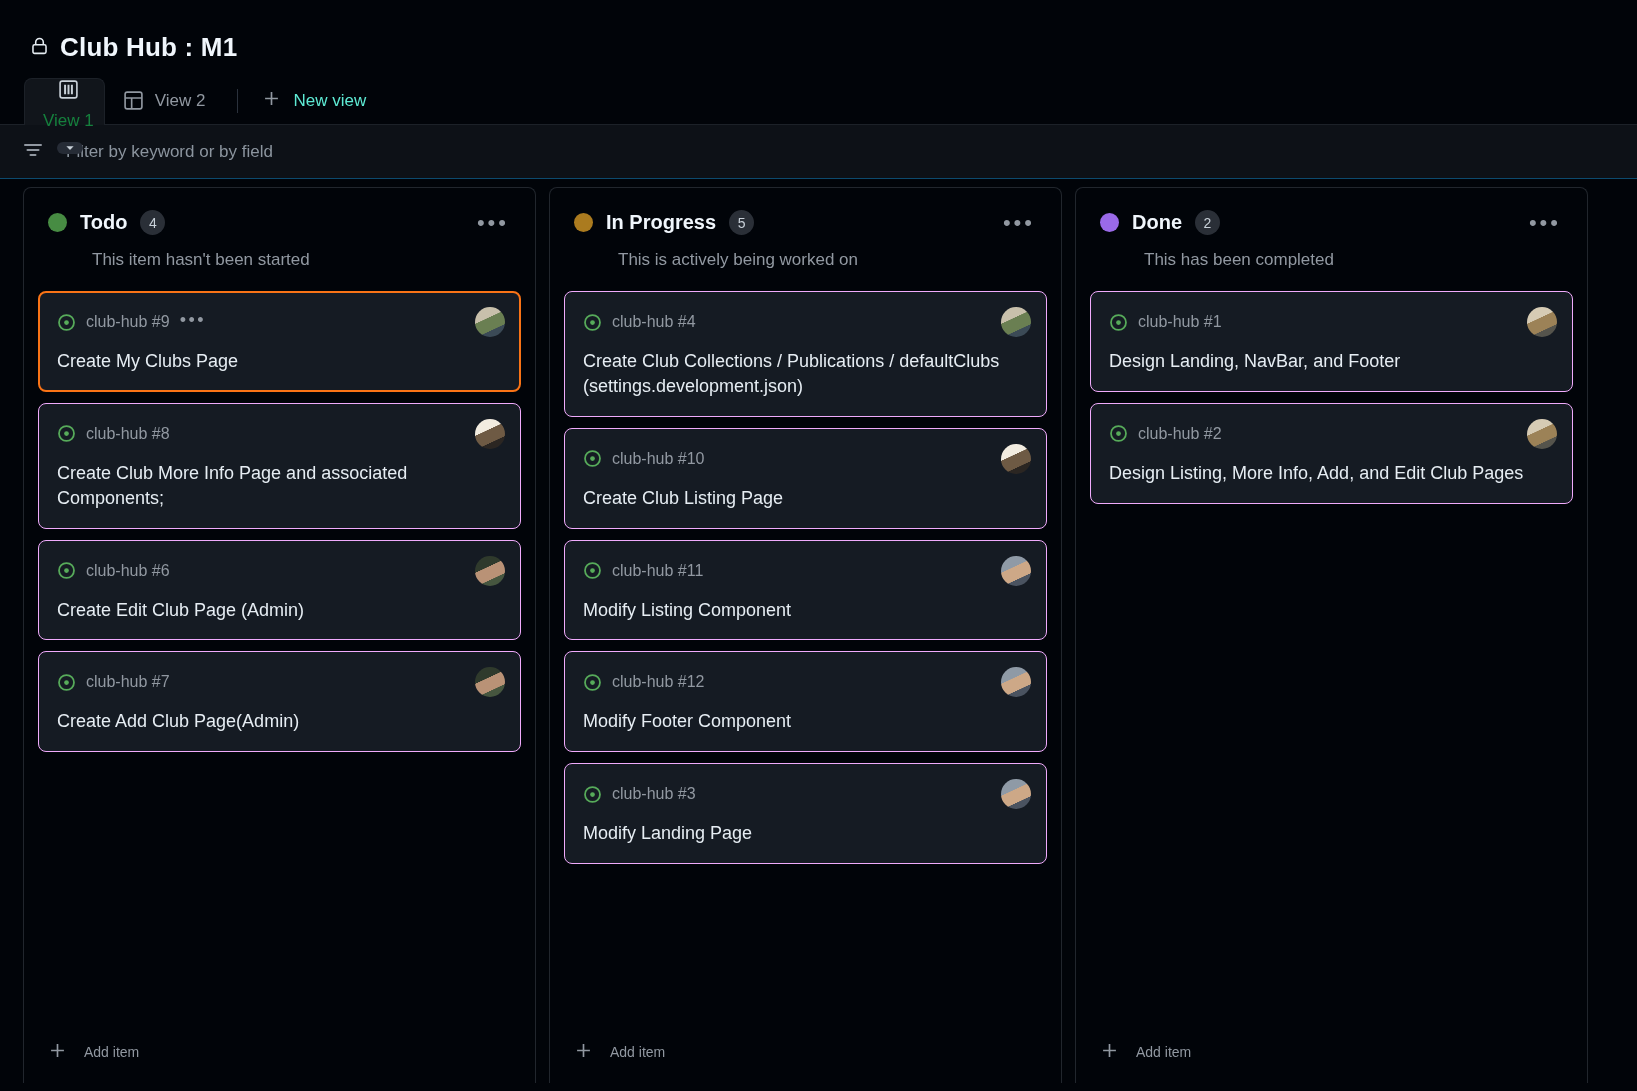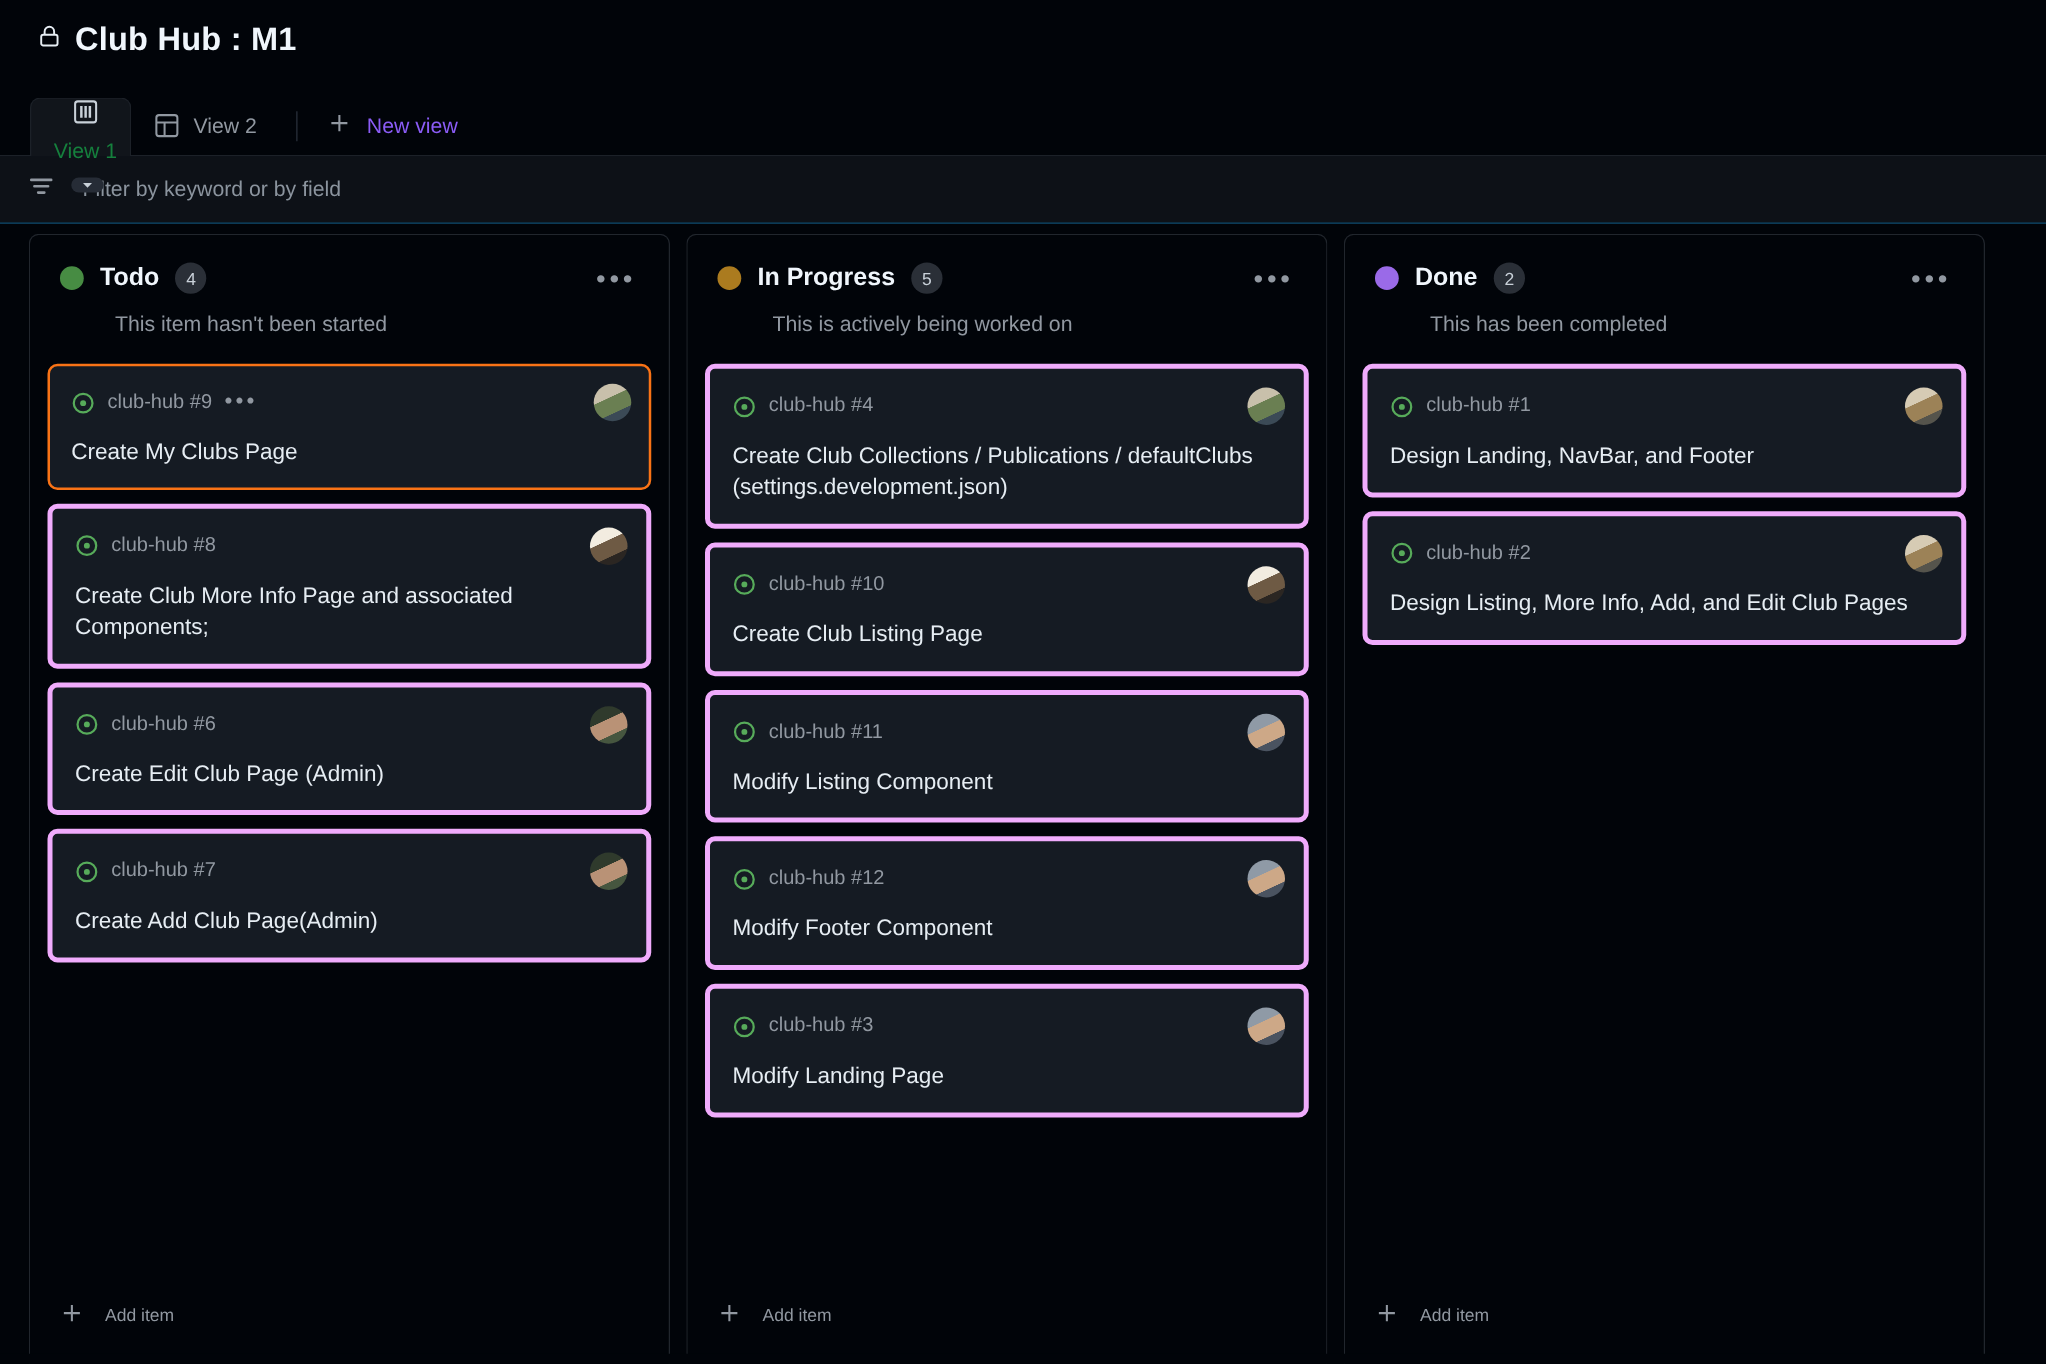--- a/index.html
+++ b/index.html
@@ -6,21 +6,21 @@
   html, body {
     width: 1637px; height: 1091px;
     background: #010409;
     font-family: "Liberation Sans", sans-serif;
     color: #e6edf3;
     overflow: hidden;
   }
 
   
   .app-header {
-    padding: 16px 30px 0 30px;
+    padding: 32px 30px 0 30px;
     height: 72px;
   }
   .title-row {
     display: flex;
     align-items: center;
     gap: 11px;
   }
   .lock-icon { display: block; }
   .project-title {
     font-size: 26px;
@@ -73,21 +73,21 @@
     background: #2a313c;
     margin: 0 14px 11px 14px;
   }
   .new-view {
     display: flex;
     align-items: center;
     gap: 12px;
     height: 47px;
     padding: 0 10px;
     font-size: 17px;
-    color: #8b5cf6;
+    color: #5eead4;
     cursor: pointer;
     white-space: nowrap;
   }
 
   
   .filter-bar {
     height: 54px;
     display: flex;
     align-items: center;
     gap: 22px;
@@ -177,21 +177,21 @@
   .col-cards {
     flex: 1;
     padding: 16px 14px 10px 14px;
     display: flex;
     flex-direction: column;
     gap: 11px;
     overflow: hidden;
   }
   .card {
     background: #151b23;
-    border: 4px solid #f0abfc;
+    border: 1px solid #f0abfc;
     border-radius: 8px;
     padding: 15px 15px 17px 18px;
     cursor: pointer;
     position: relative;
   }
   .card.selected {
     border: 2px solid #f97316;
     padding: 14px 14px 16px 17px;
   }
   .card-top {

